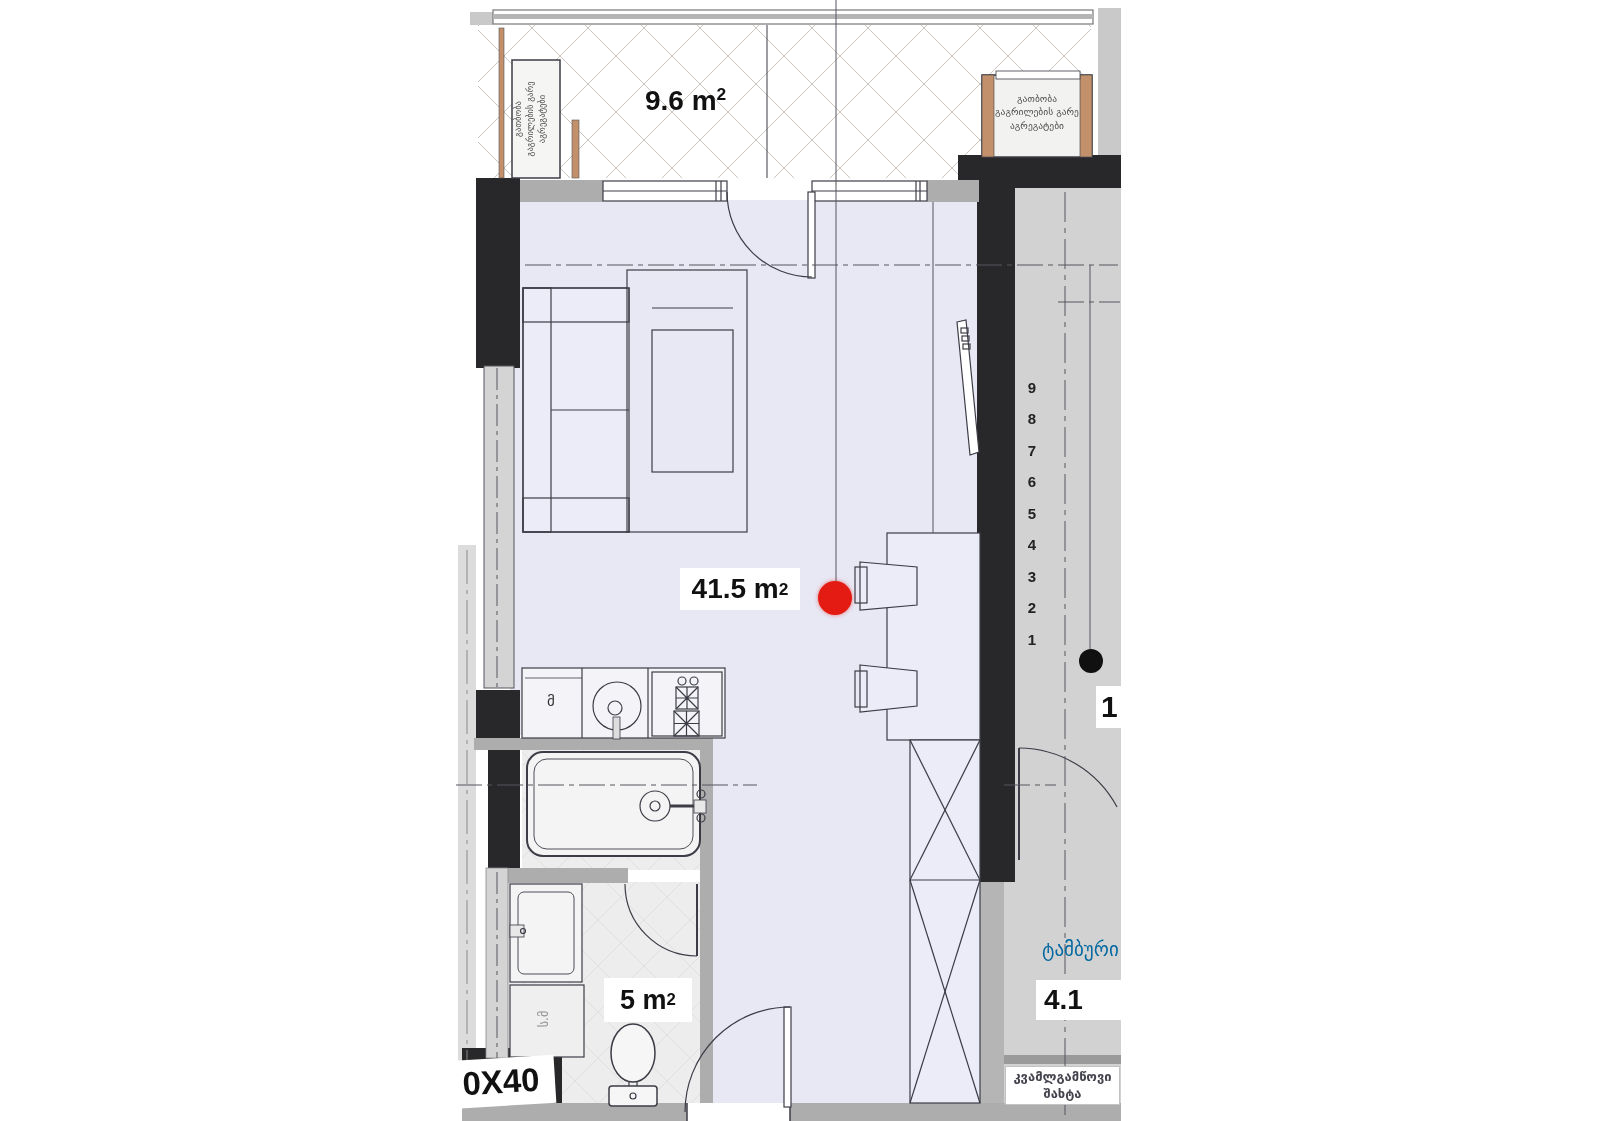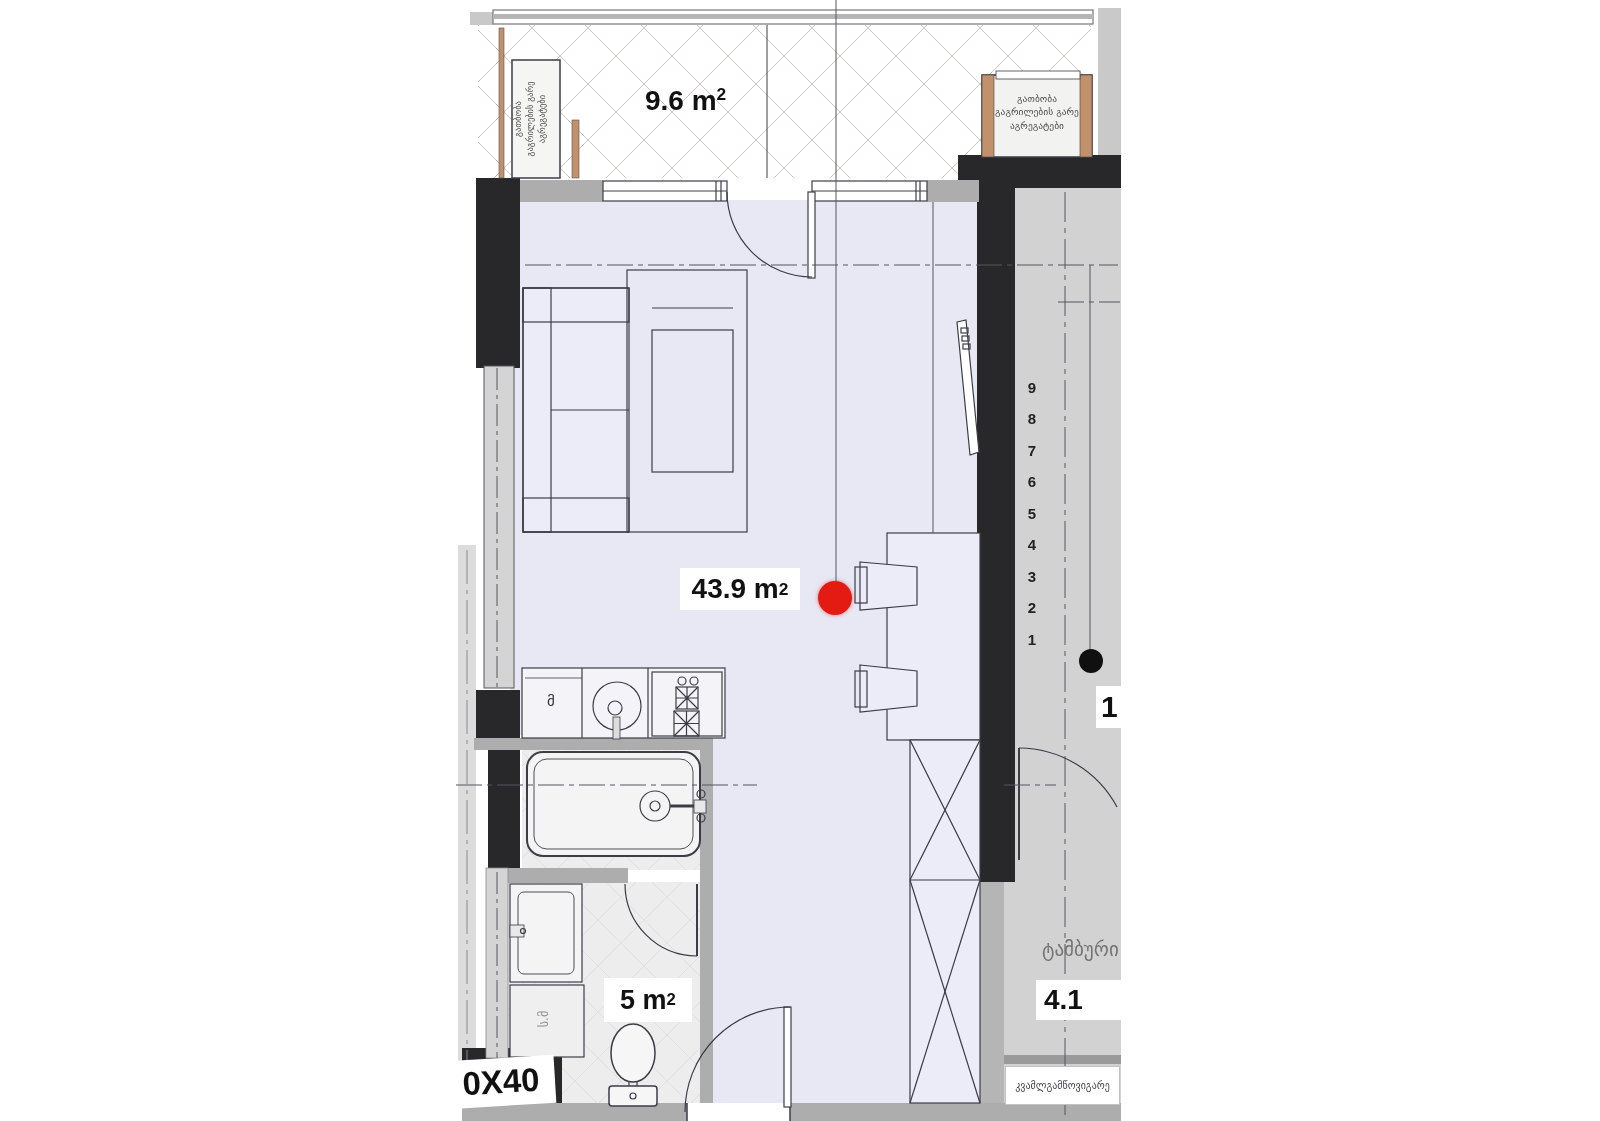--- a/index.html
+++ b/index.html
@@ -241,21 +241,21 @@
 
   <div class="abs" style="left:818px;top:581px;width:34px;height:34px;border-radius:50%;
               background:#e31b12;box-shadow:0 0 4px rgba(227,27,18,.55);"></div>
   <div class="abs" style="left:1079px;top:649px;width:24px;height:24px;border-radius:50%;background:#101010;"></div>
 
   <div class="abs arealabel" style="left:645px;top:84px;font-size:28px;">
     <span>9.6 m</span><sup>2</sup>
   </div>
 
   <div class="abs wbox arealabel" style="left:680px;top:568px;width:120px;height:42px;font-size:28px;">
-    <span>43.9 m</span>
+    <span>41.5 m</span>
         <sup>2</sup>
   </div>
 
   <div class="abs wbox arealabel" style="left:584px;top:978px;width:88px;height:44px;font-size:27px;margin-left:20px;">
     <span>5 m</span>
         <sup>2</sup>
   </div>
 
   <div class="abs wbox" style="left:1036px;top:980px;width:86px;height:40px;font-size:28px;justify-content:flex-start;padding-left:8px;">
     <span>4.1</span>
@@ -263,27 +263,27 @@
 
   <div class="abs wbox" style="left:1096px;top:686px;width:26px;height:42px;font-size:30px;justify-content:flex-start;padding-left:5px;">
     <span>1</span>
   </div>
 
   <div class="abs wbox" style="left:447px;top:1058px;width:108px;height:48px;font-size:33px;transform:rotate(-3.5deg);">
     <span>0X40</span>
   </div>
 
   <div class="abs" style="left:1042px;top:938px;width:79px;height:28px;overflow:hidden;">
-    <span class="geo" style="font-size:19px;color:#737373;white-space:nowrap;">ტამბური</span>
-  </div>
-
-  <div class="abs wbox geo" style="left:1005px;top:1066px;width:113px;height:37px;font-weight:normal;
-              flex-direction:row;font-size:10px;line-height:1.3;color:#44444e;border:1px solid #c2c2c2;">
+    <span class="geo" style="font-size:19px;color:#0369a1;white-space:nowrap;">ტამბური</span>
+  </div>
+
+  <div class="abs wbox geo" style="left:1005px;top:1066px;width:113px;height:37px;font-weight:bold;
+              flex-direction:column;font-size:13px;line-height:1.3;color:#44444e;border:1px solid #c2c2c2;">
     <span>კვამლგამწოვი</span>
-    <span>გარე</span>
+    <span>შახტა</span>
   </div>
 
   <div class="abs geo" style="left:538px;top:692px;width:26px;text-align:center;font-size:15px;color:#333;">მ</div>
   <div class="abs geo" style="left:522px;top:1012px;width:44px;text-align:center;font-size:12px;color:#909090;
               transform:rotate(-90deg);">ს.მ</div>
 
   <div class="abs acl geo" style="left:477px;top:96px;width:118px;height:46px;transform:rotate(-90deg);">
     <span>გათბობა</span><br>
     <span>გაგრილების გარე</span><br>
     <span>აგრეგატები</span>

